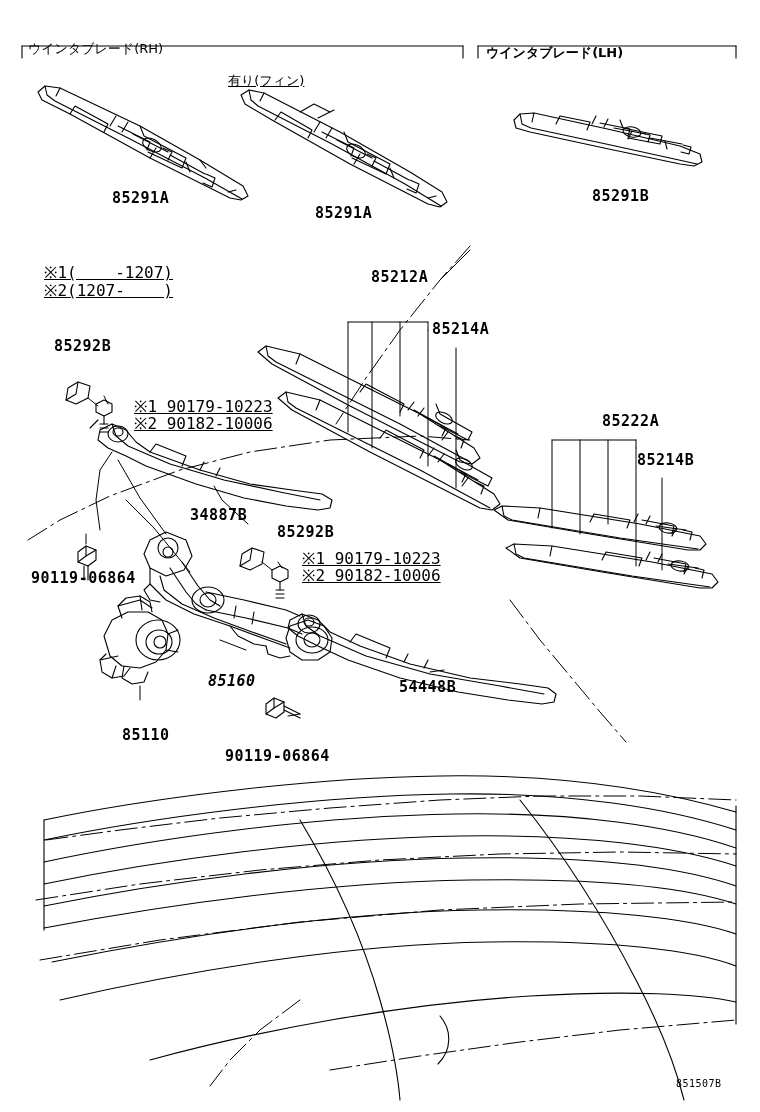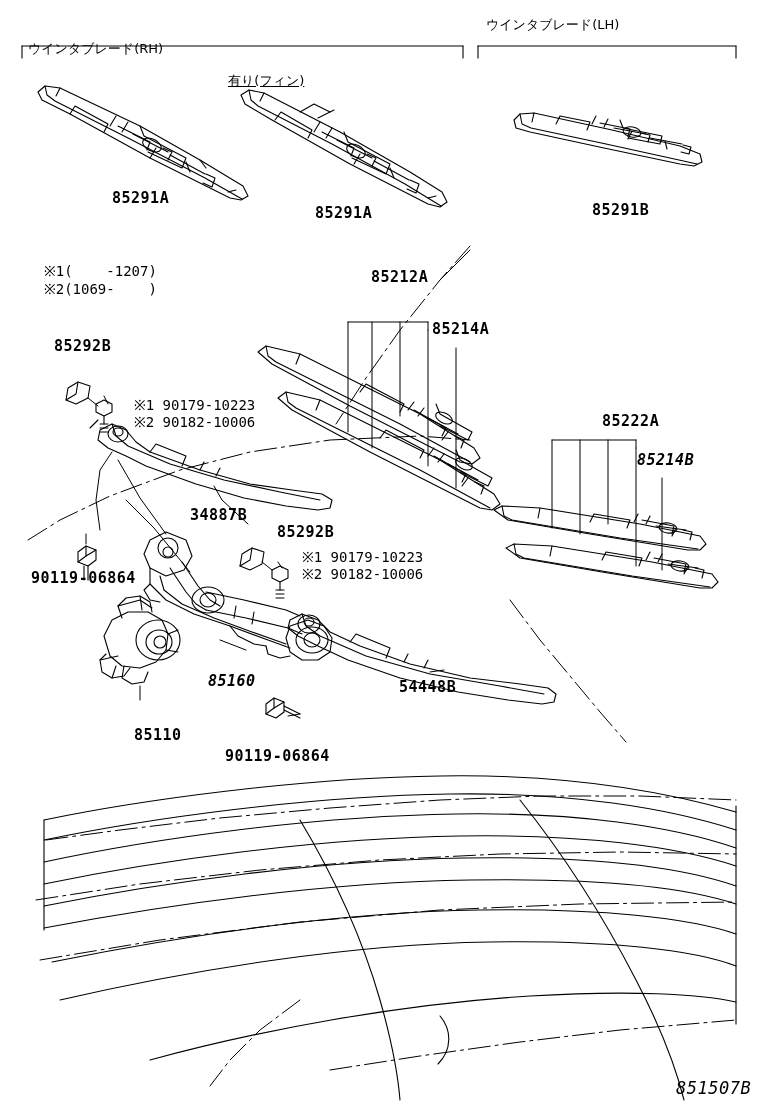--- a/index.html
+++ b/index.html
@@ -43,30 +43,30 @@
     font-size: 13px;
     white-space: nowrap;
   }
   .lbl-jp.underline {
     text-decoration: underline;
     text-align: center;
   }
   .footer-code {
     position: absolute;
     font-family: "DejaVu Sans Mono", monospace;
-    font-size: 17px;
+    font-size: 10px;
     letter-spacing: 0.5px;
-    font-style: italic;
   }
   .note-block {
     position: absolute;
     font-family: "DejaVu Sans Mono", monospace;
-    font-size: 14px;
+    font-size: 16px;
     line-height: 1.35;
     white-space: pre;
+    text-decoration: underline;
   }
 </style>
 </head>
 <body>
 
 <div id="diagram-root">
 
   <svg class="art" viewBox="0 0 760 1112">
     <g fill="none" stroke="#000" stroke-width="1.1" stroke-linejoin="round" stroke-linecap="round">
 
@@ -357,59 +357,59 @@
         <path d="M140 700 L140 686"></path>
         <path d="M288 716 L300 714"></path>
         <path d="M444 670 L430 672"></path>
         <path d="M190 572 L154 528 L126 500"></path>
       </g>
     </g>
   </svg>
 
   <div class="lbl-jp" style="left:28px; top:40px;">ウインタブレード(RH)</div>
 
-  <div class="lbl-jp" style="left:486px; top:16px;">ウインタブレード(LH)</div>
+  <div class="lbl-jp" style="left:486px; top:44px;font-weight:bold;">ウインタブレード(LH)</div>
 
   <div class="lbl-jp underline" style="left:228px; top:72px;">有り(フィン)</div>
 
   <div class="lbl" style="left:112px; top:190px;">85291A</div>
 
   <div class="lbl" style="left:315px; top:205px;">85291A</div>
 
-  <div class="lbl" style="left:592px; top:202px;">85291B</div>
+  <div class="lbl" style="left:592px; top:188px;">85291B</div>
 
   <div class="note-block" style="left:44px; top:262px;">※1(    -1207)</div>
 
-  <div class="note-block" style="left:44px; top:280px;">※2(1069-    )</div>
+  <div class="note-block" style="left:44px; top:280px;">※2(1207-    )</div>
 
   <div class="lbl" style="left:371px; top:269px;">85212A</div>
 
   <div class="lbl" style="left:432px; top:321px;">85214A</div>
 
   <div class="lbl" style="left:575px; top:413px;margin-left:27px;">85222A</div>
 
-  <div class="lbl" style="left:637px; top:452px;font-style:italic;">85214B</div>
+  <div class="lbl" style="left:637px; top:452px;">85214B</div>
 
   <div class="lbl" style="left:54px; top:338px;">85292B</div>
 
   <div class="note-block" style="left:134px; top:396px;">※1 90179-10223</div>
   <div class="note-block" style="left:134px; top:413px;">※2 90182-10006</div>
 
   <div class="lbl" style="left:190px; top:507px;">34887B</div>
 
   <div class="lbl" style="left:277px; top:524px;">85292B</div>
 
   <div class="note-block" style="left:302px; top:548px;">※1 90179-10223</div>
   <div class="note-block" style="left:302px; top:565px;">※2 90182-10006</div>
 
   <div class="lbl" style="left:31px; top:570px;">90119-06864</div>
 
   <div class="lbl" style="left:208px; top:673px;font-style:italic;">85160</div>
 
   <div class="lbl" style="left:399px; top:679px;">54448B</div>
 
-  <div class="lbl" style="left:134px; top:727px;">85110</div>
+  <div class="lbl" style="left:122px; top:727px;">85110</div>
 
   <div class="lbl" style="left:225px; top:748px;">90119-06864</div>
 
   <div class="footer-code" style="left:676px; top:1078px;">851507B</div>
 
 </div>
 
 </body></html>

